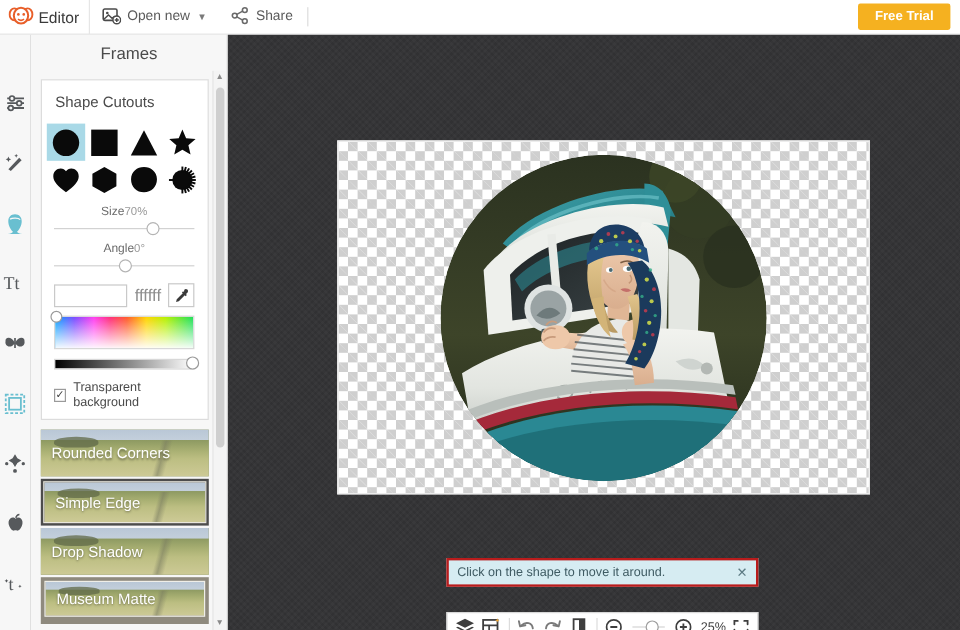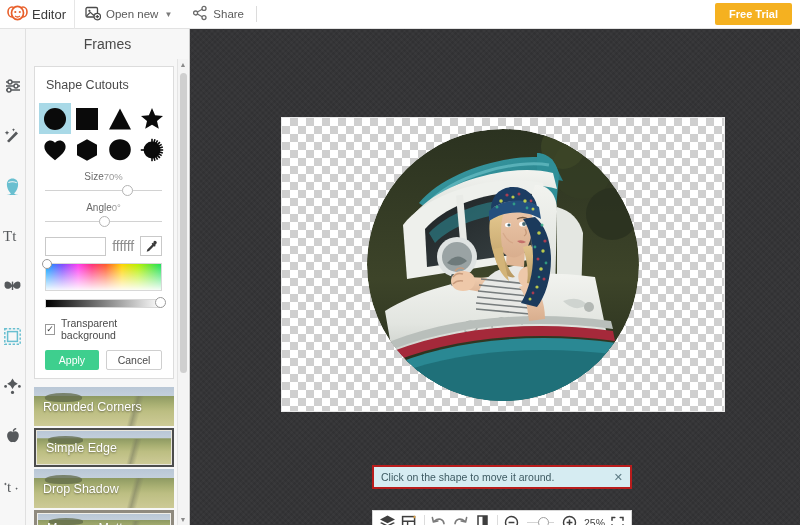--- a/index.html
+++ b/index.html
@@ -486,24 +486,20 @@
 
         <div class="bw-field">
           <div class="bw-knob"></div>
         </div>
 
         <div class="chk-row">
           <div class="chk">✓</div>
           <div class="chk-label">Transparent background</div>
         </div>
 
-        <div class="btn-row">
-          <div class="btn btn-apply">Apply</div>
-          <div class="btn btn-cancel">Cancel</div>
-        </div>
       </div>
 
       <div class="preset-list">
         <div class="preset">
           <div class="thumb"></div>
           <div class="pname">Rounded Corners</div>
         </div>
         <div class="preset framed">
           <div class="thumb"></div>
           <div class="pname">Simple Edge</div>

